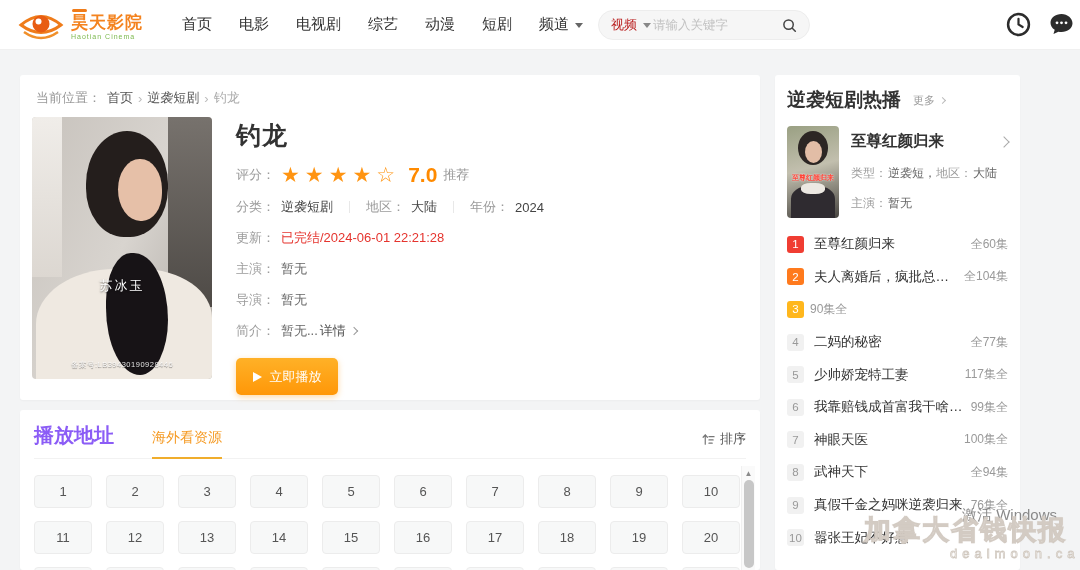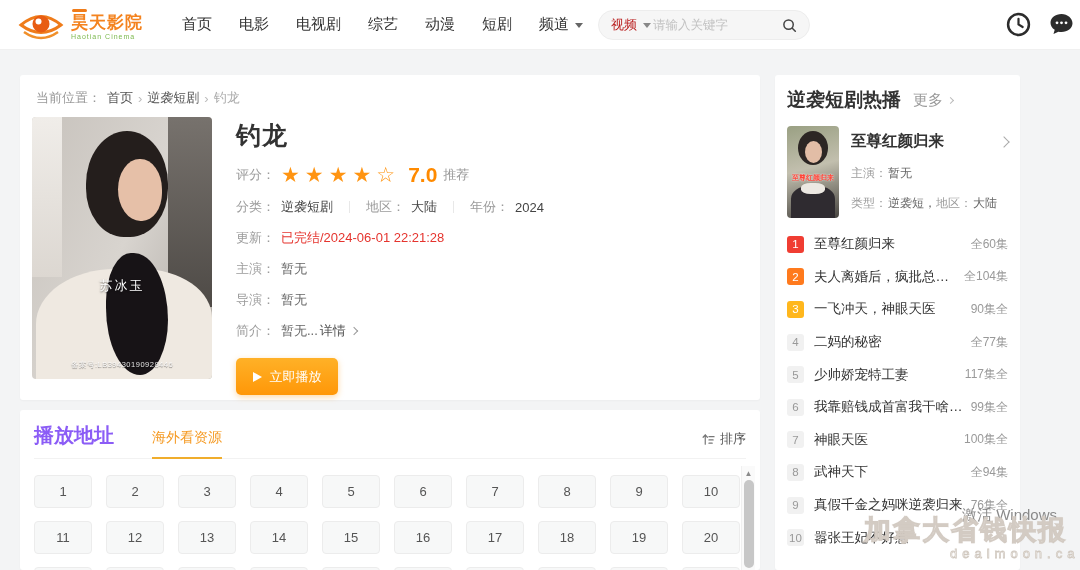--- a/index.html
+++ b/index.html
@@ -71,21 +71,21 @@
 
   
   .scrollbar{position:absolute;left:741px;top:466px;width:14px;height:104px;background:#fafafa;border-left:1px solid #f0f0f0;display:flex;flex-direction:column;align-items:center;cursor:pointer;}
   .sb-arrow{font-size:8px;color:#8a8a8a;height:14px;line-height:16px;}
   .sb-thumb{width:10px;flex:1;background:#c7c7c7;border-radius:5px;margin-bottom:2px;}
 
   
   .side-card{position:absolute;left:775px;top:75px;width:245px;height:495px;background:#fff;border-radius:3px;padding:12px;box-shadow:0 1px 2px rgba(0,0,0,.03);}
   .side-head{display:flex;align-items:center;}
   .side-head h2{font-size:19px;color:#333;font-weight:bold;}
-  .side-more{margin-left:12px;color:#999;font-size:15px;display:flex;align-items:center;cursor:pointer;}
+  .side-more{margin-left:12px;color:#999;font-size:11px;display:flex;align-items:center;cursor:pointer;}
   .side-more .chev-right{border-color:#bbb;width:5px;height:5px;}
   .featured{display:flex;margin-top:13px;cursor:pointer;}
   .thumb{width:52px;height:92px;border-radius:4px;position:relative;overflow:hidden;flex:none;background:linear-gradient(165deg,#9aa083 0%,#c2bfae 45%,#474440 100%);}
   .t-hair{position:absolute;left:11px;top:5px;width:30px;height:34px;background:#2c2624;border-radius:50%;}
   .t-face{position:absolute;left:18px;top:15px;width:17px;height:22px;background:#e2bda6;border-radius:50%;}
   .t-body{position:absolute;left:4px;bottom:0;width:44px;height:32px;background:#2f2b30;border-radius:40% 40% 0 0;}
   .t-white{position:absolute;left:14px;bottom:24px;width:24px;height:11px;background:#ece8e2;border-radius:40%;}
   .thumb-strip{position:absolute;left:1px;right:1px;top:47px;text-align:center;color:#ff4438;font-size:7px;font-weight:bold;text-shadow:0 0 2px #fff;white-space:nowrap;overflow:hidden;}
   .f-info{margin-left:12px;flex:1;min-width:0;}
   .f-title-row{display:flex;align-items:center;margin-top:5px;}
@@ -316,41 +316,40 @@
         <div class="t-body"></div>
         <div class="t-white"></div>
         <div class="thumb-strip">至尊红颜归来</div>
       </div>
       <div class="f-info">
         <div class="f-title-row">
           <span class="f-title">至尊红颜归来</span>
           <i class="chev-right" style="width:8px;height:8px;border-color:#aaa;"></i>
         </div>
         <div class="f-meta">
+          <span class="lbl">类型：</span><span>逆袭短，</span><span class="lbl">地区：</span><span>大陆</span>
+        </div>
+        <div class="f-meta">
           <span class="lbl">主演：</span><span>暂无</span>
-        </div>
-        <div class="f-meta">
-          <span class="lbl">类型：</span><span>逆袭短，</span><span class="lbl">地区：</span><span>大陆</span>
         </div>
       </div>
     </div>
     <div class="rank-list">
         <div class="rank-row">
           <span class="rank-badge top1">1</span>
           <span class="rank-title">至尊红颜归来</span>
           <span class="rank-count">全60集</span>
         </div>
         <div class="rank-row">
           <span class="rank-badge top2">2</span>
           <span class="rank-title">夫人离婚后，疯批总裁他慌了</span>
           <span class="rank-count">全104集</span>
         </div>
         <div class="rank-row">
           <span class="rank-badge top3">3</span>
-          <span class="rank-title">一飞冲天，神眼天医</span>
           <span class="rank-count">90集全</span>
         </div>
         <div class="rank-row">
           <span class="rank-badge">4</span>
           <span class="rank-title">二妈的秘密</span>
           <span class="rank-count">全77集</span>
         </div>
         <div class="rank-row">
           <span class="rank-badge">5</span>
           <span class="rank-title">少帅娇宠特工妻</span>

